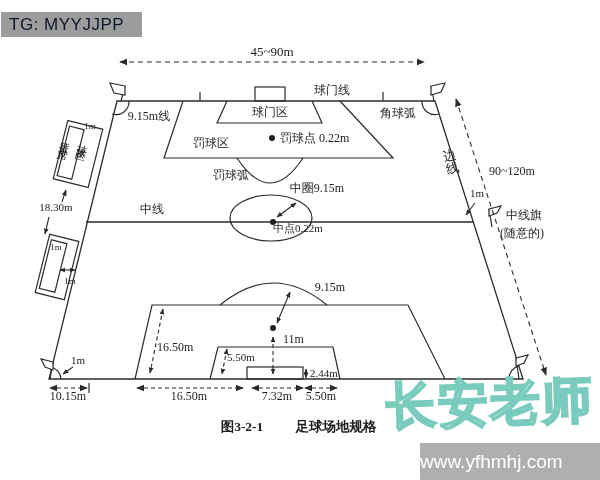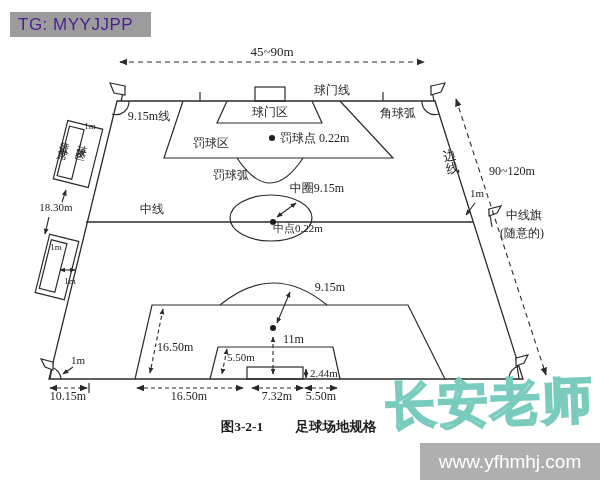--- a/index.html
+++ b/index.html
@@ -1,32 +1,32 @@
 <!DOCTYPE html>
 <html><head>
 <meta charset="utf-8">
 <style>
   html,body{margin:0;padding:0;background:#fff;}
   .stage{position:relative;width:600px;height:480px;background:#ffffff;overflow:hidden;
          font-family:"Liberation Serif","DejaVu Serif",serif;}
-  .badge{position:absolute;left:10px;top:12px;width:141px;height:25px;background:#9c9c9c;
-         color:#4c1d95;font-family:"Liberation Sans","DejaVu Sans",sans-serif;
+  .badge{position:absolute;left:1px;top:12px;width:141px;height:25px;background:#9c9c9c;
+         color:#0f172a;font-family:"Liberation Sans","DejaVu Sans",sans-serif;
          font-size:17px;line-height:25px;padding-left:8px;box-sizing:border-box;letter-spacing:.5px;}
   svg{position:absolute;left:0;top:0;}
   svg text{font-family:"Liberation Serif","DejaVu Serif",serif;fill:#1d1d1d;}
   .vtext{position:absolute;writing-mode:vertical-rl;text-orientation:upright;
          color:#1d1d1d;transform-origin:top left;}
   .touchline-label{left:436px;top:141px;font-size:13px;letter-spacing:13px;transform:rotate(-14deg);}
   .bench-label{left:60px;top:132px;font-size:10.5px;letter-spacing:4px;transform:rotate(14deg);}
   .tech-label{left:78px;top:135px;font-size:10.5px;letter-spacing:3px;transform:rotate(14deg);}
   .wm-name{position:absolute;left:386px;top:370px;width:214px;font-size:50px;font-weight:bold;
            color:rgba(126,207,192,0.16);-webkit-text-stroke:2px #79ccbd;letter-spacing:2px;
            transform:rotate(-2deg);white-space:nowrap;font-family:"DejaVu Sans",sans-serif;}
   .url-bar{position:absolute;left:420px;top:443px;width:180px;height:37px;
-           background:rgba(164,164,164,0.88);display:flex;align-items:center;justify-content:center;}
+           background:rgba(164,164,164,0.88);display:flex;align-items:center;}
   .url-bar span{color:#ffffff;font-family:"Liberation Sans","DejaVu Sans",sans-serif;font-size:19px;}
 </style>
 </head>
 <body>
 
 <div class="stage">
 
   <div class="badge">TG: MYYJJPP</div>
 
   <svg width="600" height="480" viewBox="0 0 600 480">

